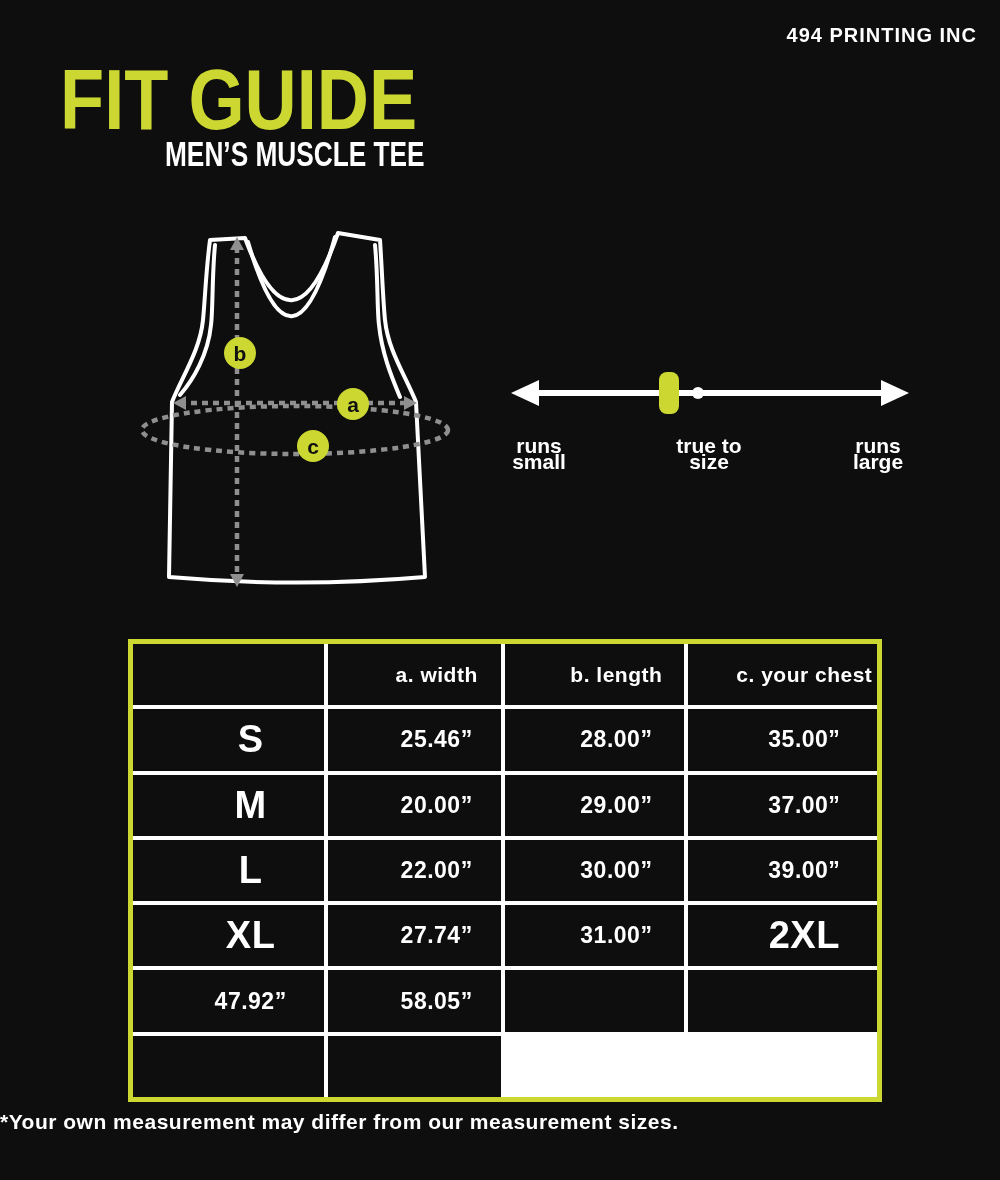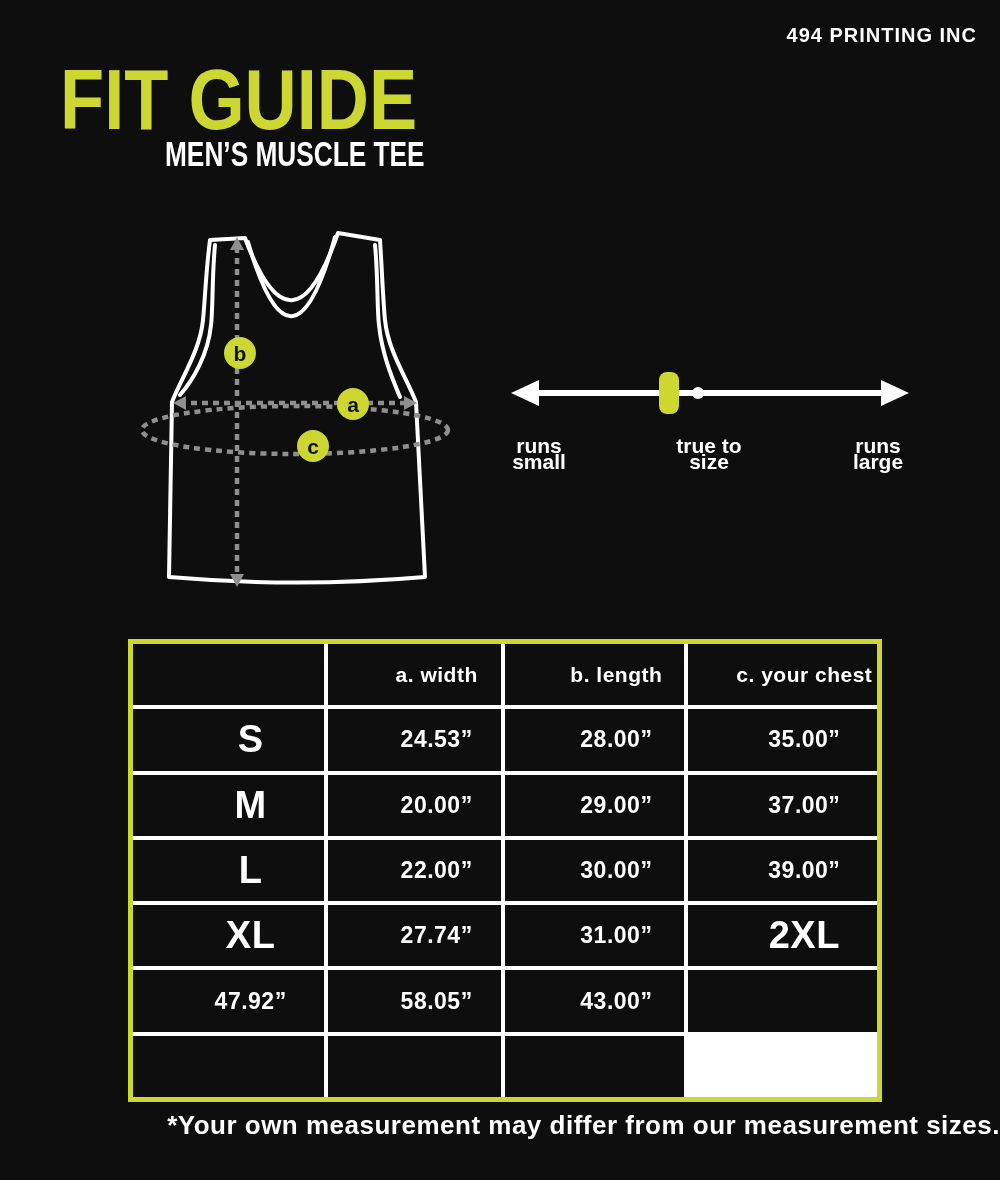--- a/index.html
+++ b/index.html
@@ -39,22 +39,22 @@
     display:grid; grid-template-columns:197fr 178fr 184fr 195fr;
     grid-template-rows:repeat(7,1fr); gap:4px;
   }
   .cell{
     background:var(--bg); display:flex; align-items:center; justify-content:center;
     color:var(--text); font-size:23px; letter-spacing:.5px;padding-left:44px;
   }
   .cell.head{font-size:21px;}
   .cell.size{font-size:38px;}
   .footnote{
-    position:absolute; left:0; top:1110px; width:1000px; text-align:right;
-    font-size:26px; color:var(--text); letter-spacing:.5px;
+    position:absolute; left:0; top:1110px; width:1000px; text-align:left;
+    font-size:21px; color:var(--text); letter-spacing:.5px;
   }
 </style>
 </head>
 <body>
 
 <div class="page">
 
   <div class="brand">494 PRINTING INC</div>
 
   <div class="title">FIT GUIDE</div>
@@ -114,42 +114,41 @@
     <div>large</div>
   </div>
 
   <div class="size-table">
     <div class="cell head"></div>
     <div class="cell head">a. width</div>
     <div class="cell head">b. length</div>
     <div class="cell head">c. your chest</div>
 
     <div class="cell size">S</div>
-    <div class="cell">24.53”</div>
+    <div class="cell">25.46”</div>
     <div class="cell">28.00”</div>
     <div class="cell">35.00”</div>
 
     <div class="cell size">M</div>
     <div class="cell">20.00”</div>
     <div class="cell">29.00”</div>
     <div class="cell">37.00”</div>
 
     <div class="cell size">L</div>
     <div class="cell">22.00”</div>
     <div class="cell">30.00”</div>
     <div class="cell">39.00”</div>
 
     <div class="cell size">XL</div>
     <div class="cell">27.74”</div>
     <div class="cell">31.00”</div>
 
     <div class="cell size">2XL</div>
     <div class="cell">47.92”</div>
     <div class="cell">58.05”</div>
-    <div class="cell">43.00”</div>
 
     <div class="cell"></div>
     <div class="cell"></div>
     <div class="cell"></div>
     <div class="cell"></div>
   </div>
 
   <div class="footnote">*Your own measurement may differ from our measurement sizes.</div>
 
 </div>

